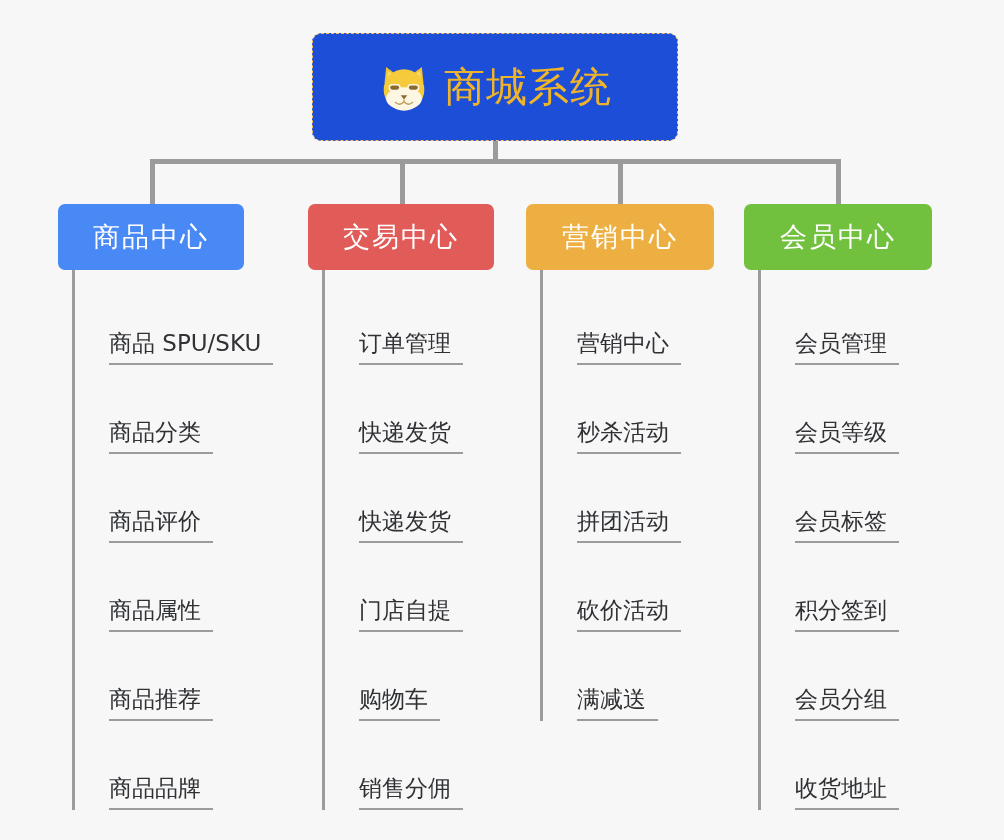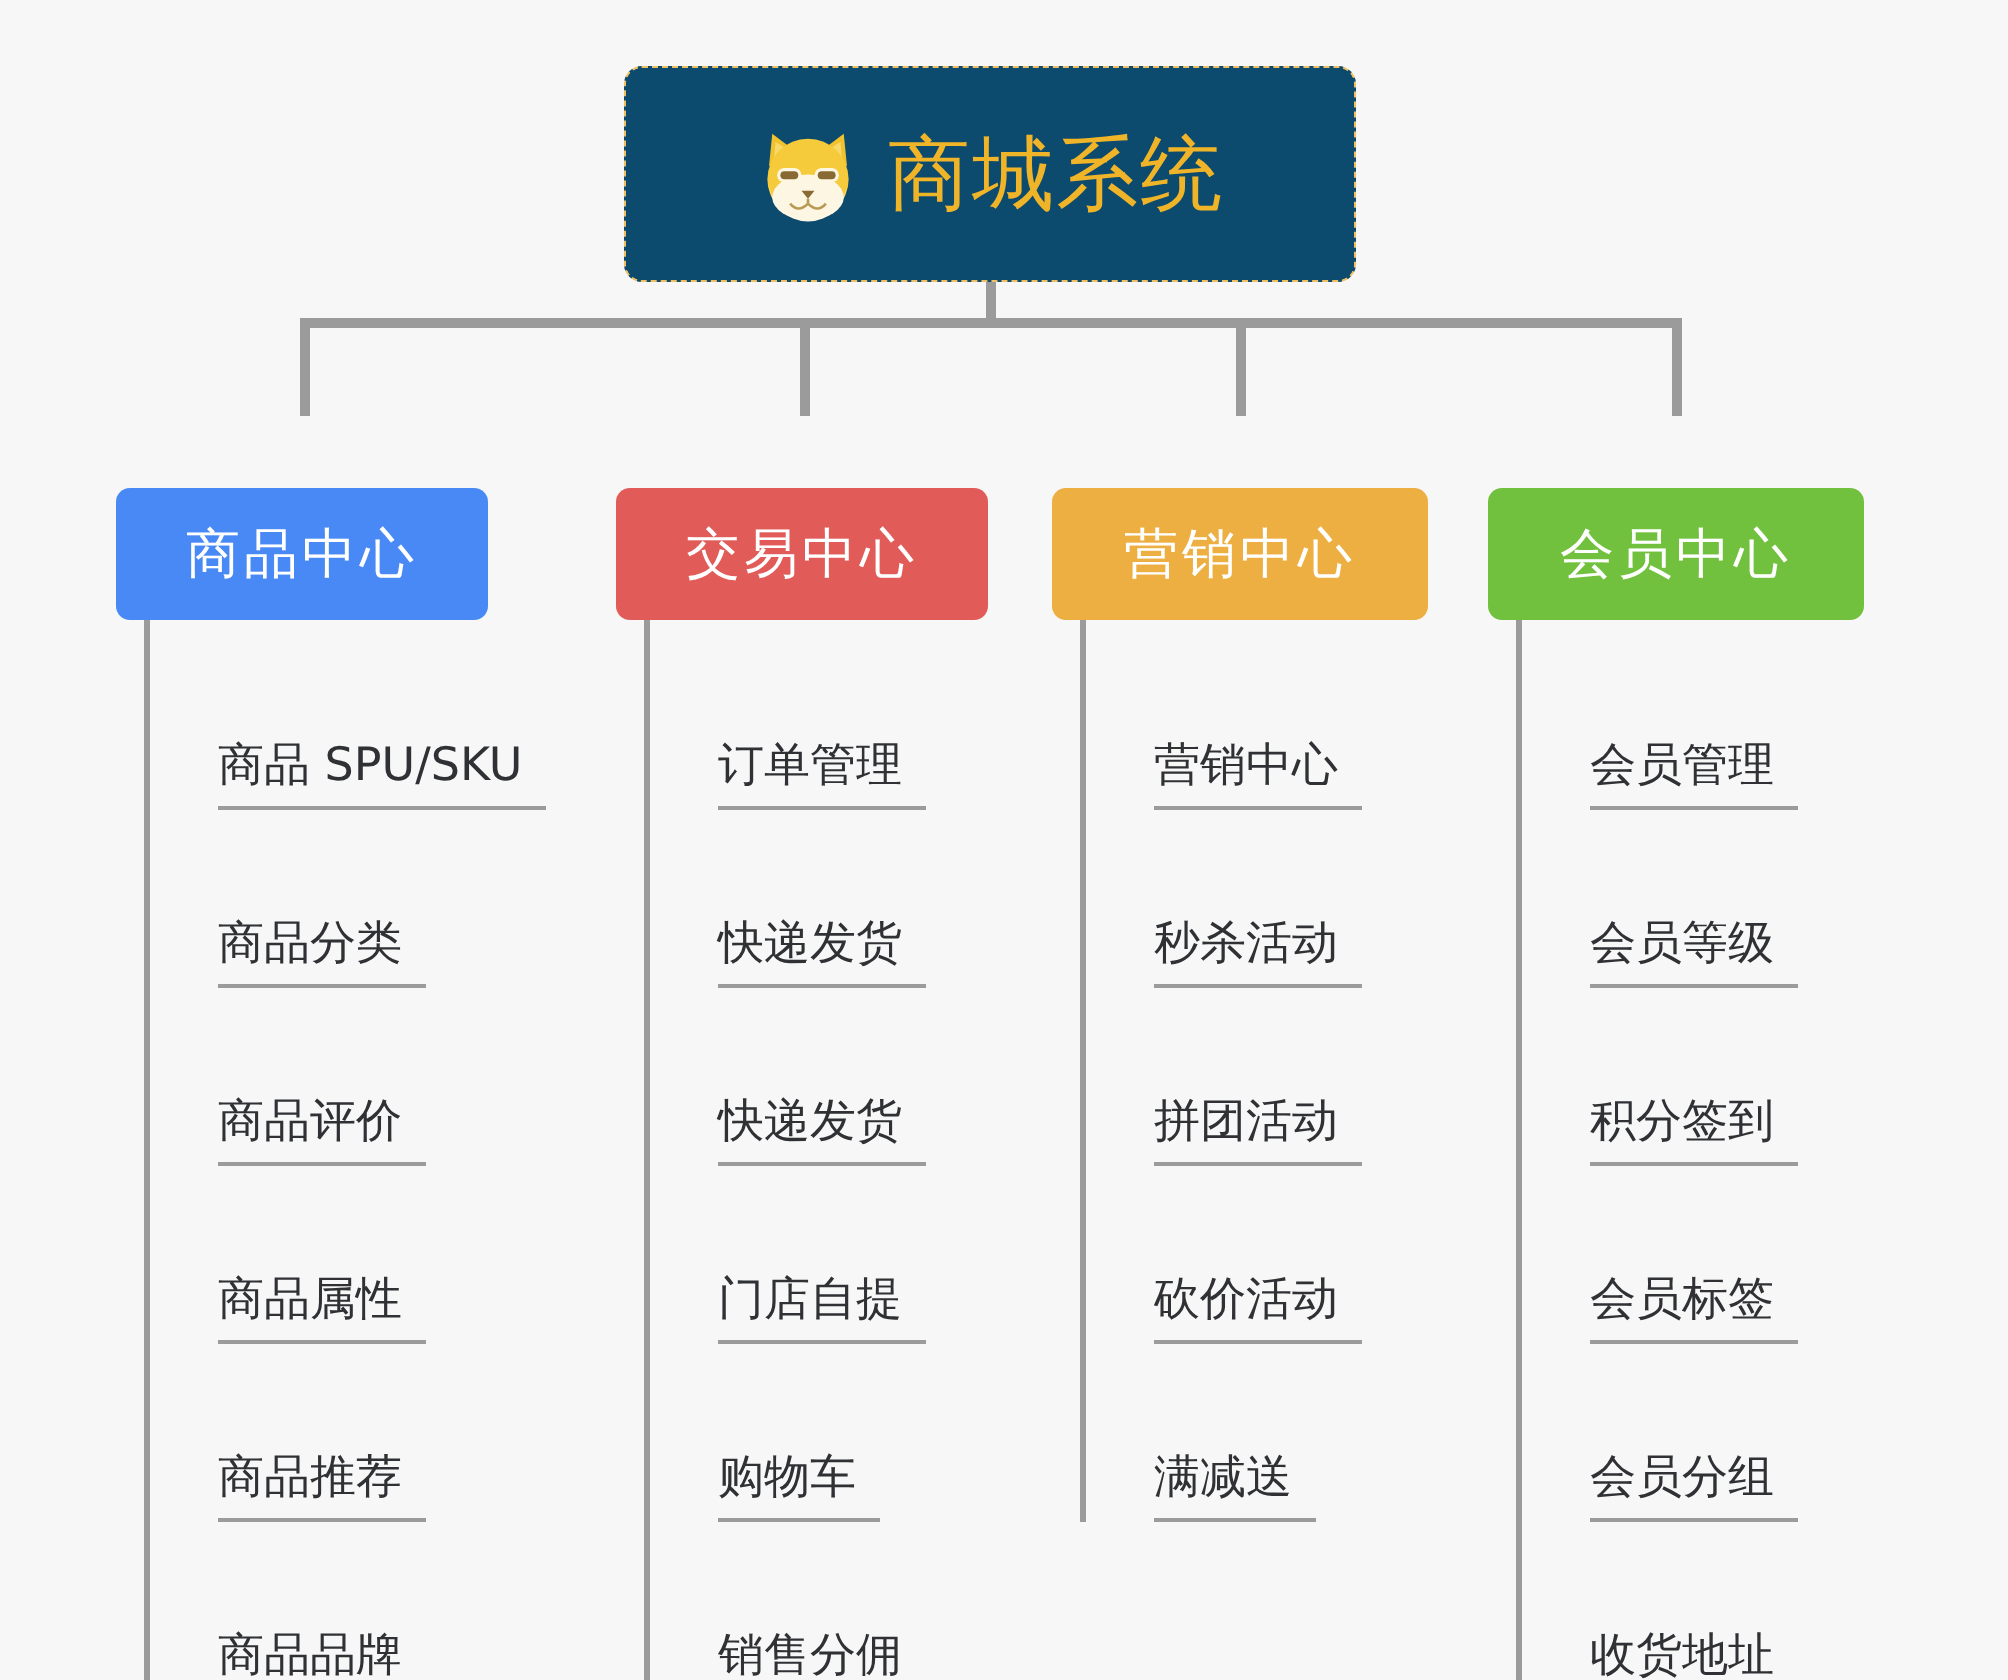--- a/index.html
+++ b/index.html
@@ -105,21 +105,20 @@
     height: 66px;
     border-radius: 7px;
     display: flex;
     align-items: center;
     justify-content: center;
     color: #ffffff;
     font-size: 27px;
     letter-spacing: 2px;
     font-family: "DejaVu Sans", "Liberation Sans", sans-serif;
     position: relative;
-    margin-top: 40px;
   }
   .col2 .cat-header, .col3 .cat-header { width: 188px; }
 
   
   .leaf-list {
     position: relative;
     margin-top: 0;
     padding-left: 16px;
     border-left: 3px solid #9b9b9b;
     margin-left: 14px;
@@ -140,21 +139,21 @@
     border-bottom: 2px solid #9b9b9b;
     padding: 0 12px 7px 0;
     font-family: "DejaVu Sans", "Liberation Sans", sans-serif;
   }
 </style>
 </head>
 <body style="background: rgb(247, 247, 247);">
 
 <div id="mindmap">
 
-  <div class="root-node" style="background: #0c4a6e; border-color: rgb(240, 191, 98);">
+  <div class="root-node" style="background: #1d4ed8; border-color: rgb(240, 191, 98);">
     <span class="root-emoji">
       <svg viewBox="0 0 64 64" xmlns="http://www.w3.org/2000/svg">
 
         <path d="M10 6 L8 26 L22 15 Z" fill="#f2c12e"></path>
         <path d="M54 6 L56 26 L42 15 Z" fill="#f2c12e"></path>
         <path d="M12 11 L11 23 L20 16 Z" fill="#f7d96a"></path>
         <path d="M52 11 L53 23 L44 16 Z" fill="#f7d96a"></path>
 
         <circle cx="32" cy="34" r="25" fill="#f6cb3b"></circle>
 
@@ -265,26 +264,26 @@
       <span>会员中心</span>
     </div>
     <div class="leaf-list">
       <div class="leaf-item">
         <span class="leaf-text">会员管理</span>
       </div>
       <div class="leaf-item">
         <span class="leaf-text">会员等级</span>
       </div>
       <div class="leaf-item">
+        <span class="leaf-text">会员标签</span>
+      </div>
+      <div class="leaf-item">
         <span class="leaf-text">积分签到</span>
       </div>
       <div class="leaf-item">
-        <span class="leaf-text">会员标签</span>
-      </div>
-      <div class="leaf-item">
         <span class="leaf-text">会员分组</span>
       </div>
       <div class="leaf-item">
         <span class="leaf-text">收货地址</span>
       </div>
     </div>
   </div>
 
 </div>
 

